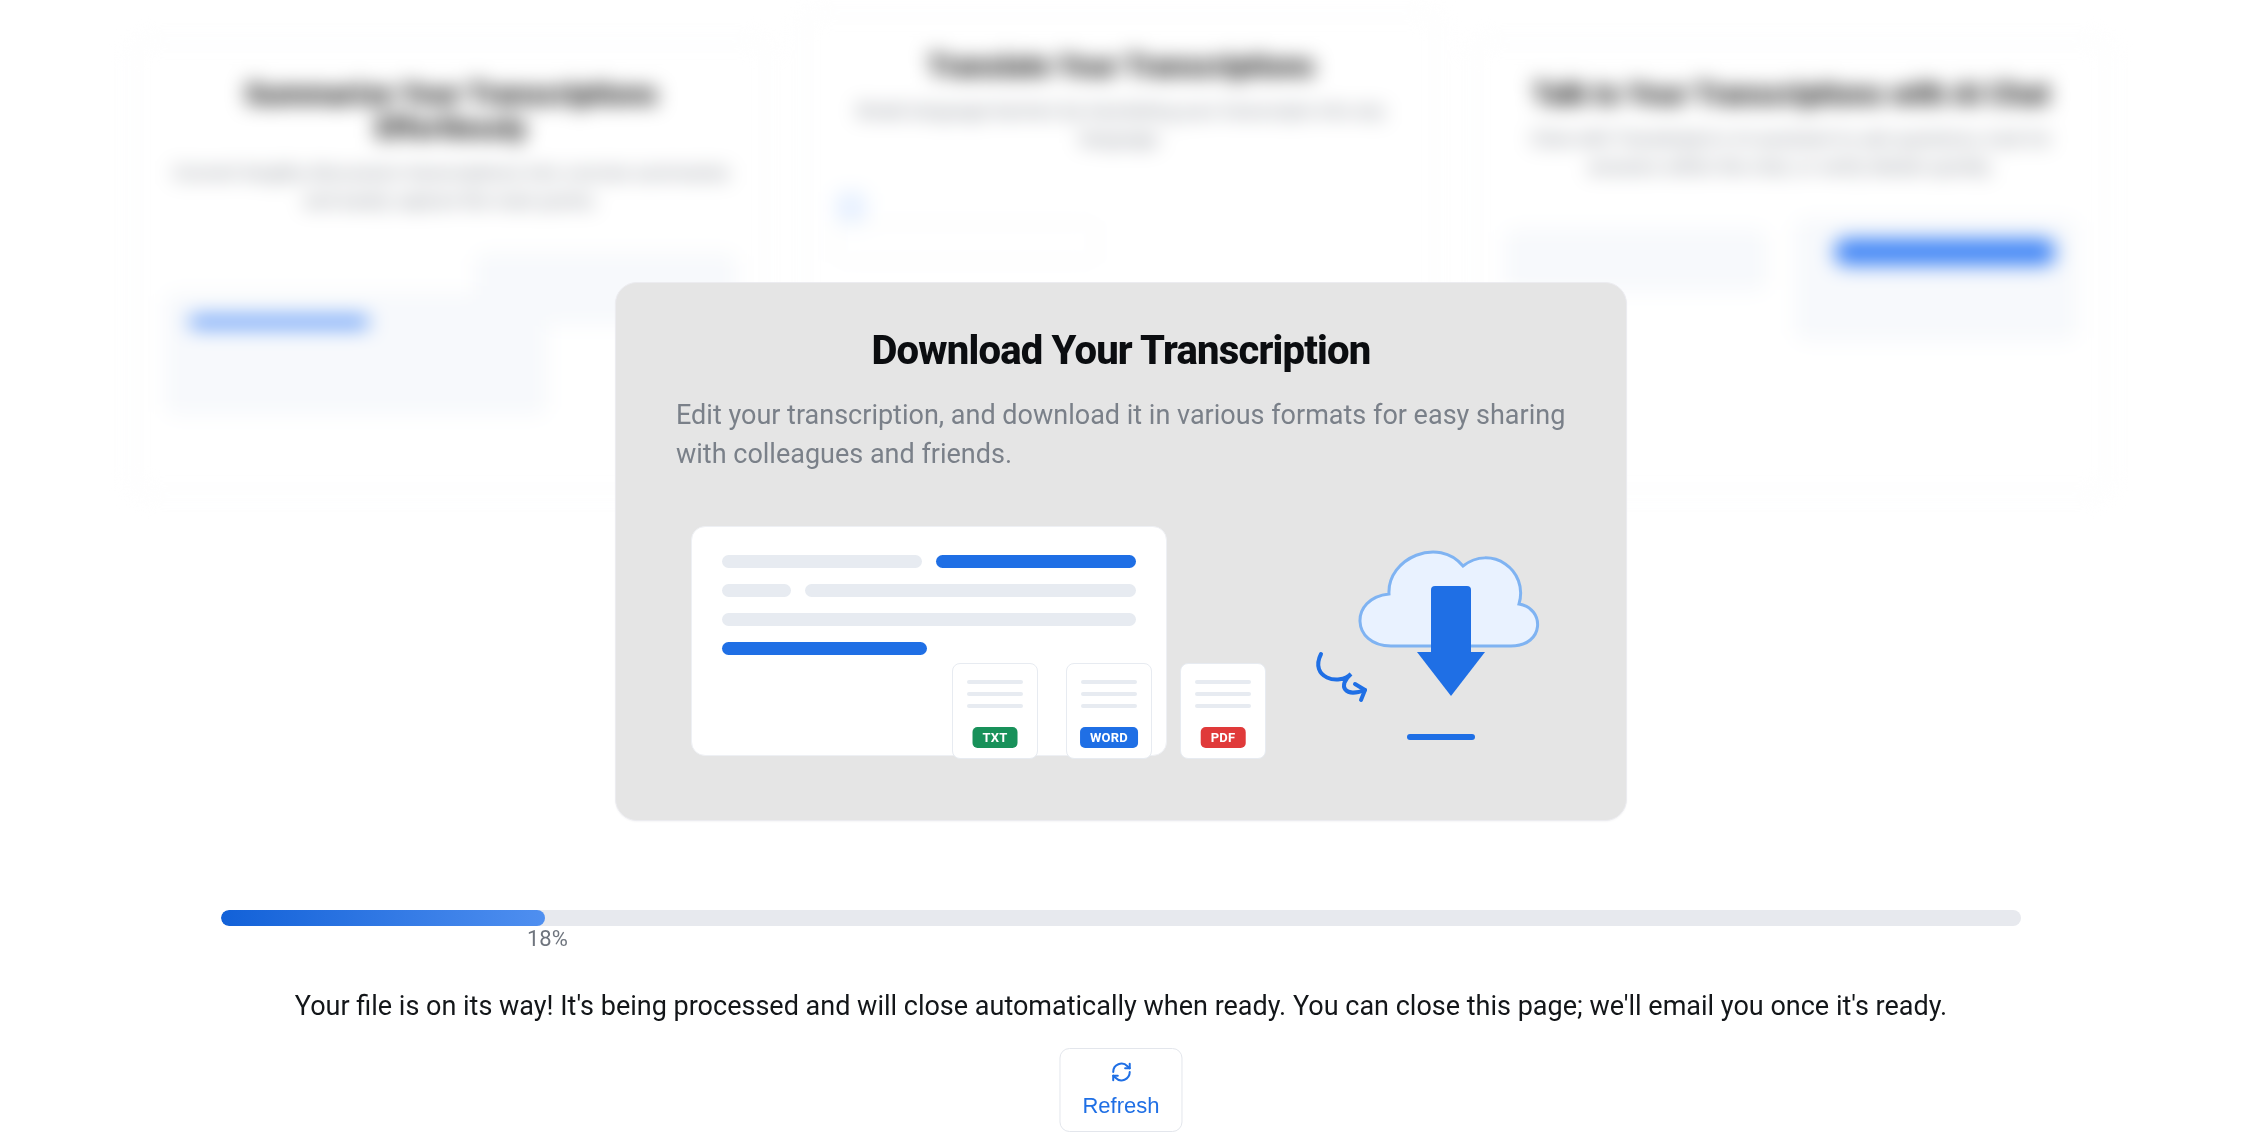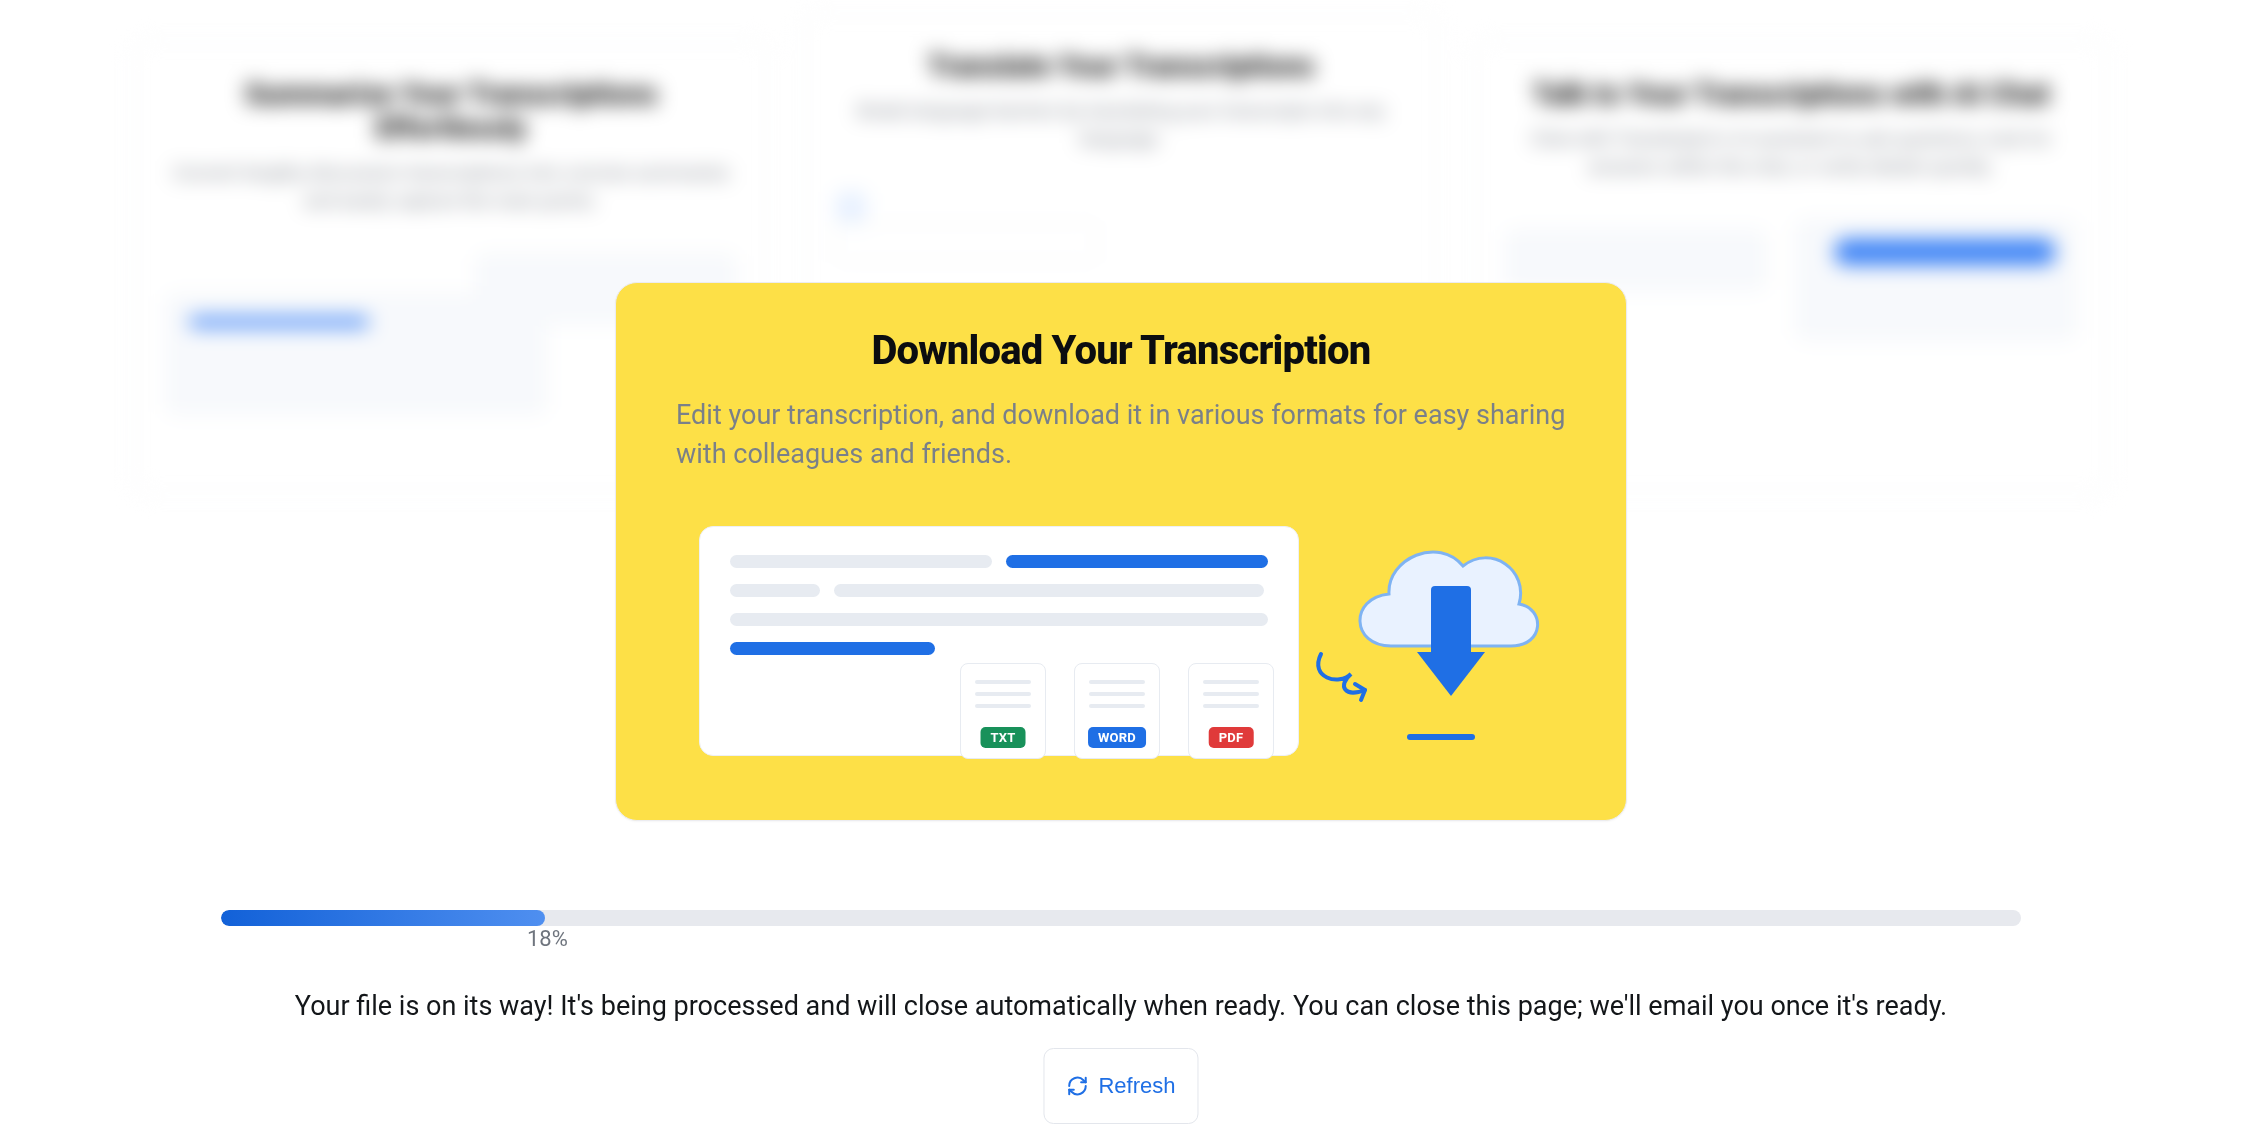--- a/index.html
+++ b/index.html
@@ -67,21 +67,21 @@
     .bg-right .bg-panel.r2 { right:0; top:0; width: 280px; height:120px; }
     .bg-right .bluebar { position:absolute; right:20px; top:18px; width:220px; height:26px; background:#3b82f6; border-radius:10px; }
 
     
     .card {
       position: absolute;
       top: 282px;
       left: 50%;
       transform: translateX(-50%);
       width: 1012px;
-      background: #fde047;
+      background: #e5e5e5;
       border: 1px solid #ececf0;
       border-radius: 22px;
       box-shadow: 0 1px 2px rgba(32,36,44,0.04);
       padding: 44px 60px 54px;
     }
     .card-title {
       font-size: 40px;
       font-weight: 800;
       letter-spacing: -0.02em;
       color: #0b0d10;
@@ -94,22 +94,22 @@
       color: #7a8089;
     }
     .illustration {
       margin: 42px auto 0;
       width: 860px;
       height: 250px;
       position: relative;
     }
     .doc-panel {
       position: absolute;
-      left: 8px; top: 10px;
-      width: 600px;
+      left: 0; top: 10px;
+      width: 476px;
       height: 230px;
       background: #fff;
       border: 1px solid #eef0f4;
       border-radius: 14px;
       padding: 28px 30px 20px;
     }
     .line { height: 13px; border-radius: 7px; background:#e7ebf1; display:inline-block; }
     .row { display:flex; gap:14px; margin-bottom: 16px; align-items:center; }
     .row .blue { background:#1f6fe5; }
     .doc-row1 .l1 { width: 280px; }
@@ -208,28 +208,29 @@
       text-align:center;
       width: 1900px;
     }
     .refresh-btn {
       position:absolute;
       top: 1048px;
       left:50%; transform:translateX(-50%);
       background:#ffffff;
       border:1px solid #e3e6ec;
       border-radius:10px;
-      padding: 24px 22px;
+      padding: 12px 22px;
       display:inline-flex;
       align-items:center;
       gap:10px;
       font-size: 22px;
       font-weight: 500;
       color:#1f6fe5;
       cursor:pointer;
+      flex-direction:column;
     }
     .refresh-btn svg { width:22px; height:22px; }
   </style>
 </head>
 <body>
 
 <div class="bg-wrap">
   <div class="bg-card bg-left">
     <div class="bg-title">Summarize Your Transcriptions Effortlessly</div>
     <div class="bg-sub">Convert lengthy discussion transcriptions into concise summaries and easily capture the main points.</div>

